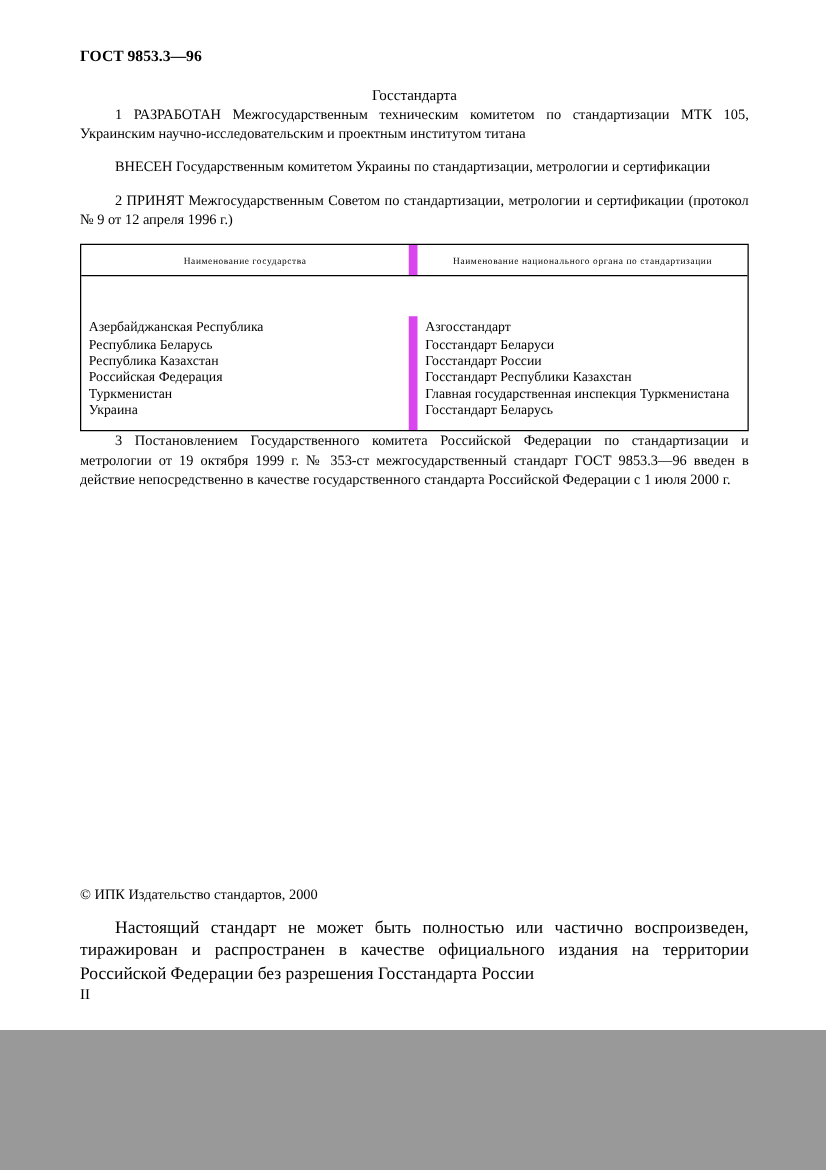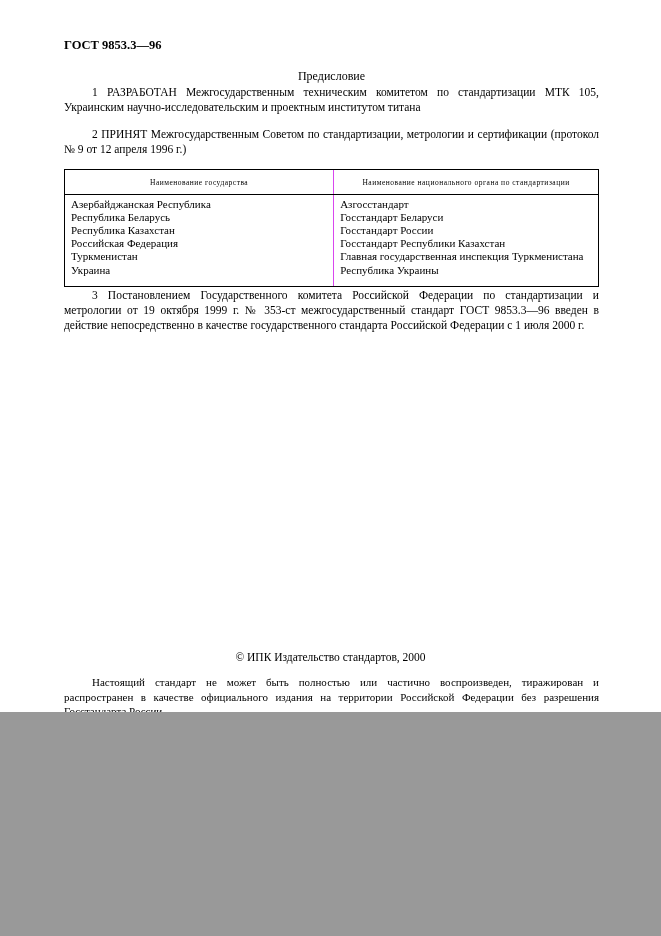--- a/index.html
+++ b/index.html
@@ -1,18 +1,18 @@
 <!DOCTYPE html>
 <html><head>
 <meta charset="utf-8">
 <style>
   html, body { margin: 0; padding: 0; background: #999; }
   .page {
     width: 661px;
-    height: 712px;
+    height: 824px;
     margin: 0 auto;
     background: #ffffff;
     color: #000000;
     font-family: "Liberation Serif", "DejaVu Serif", serif;
     position: relative;
     overflow: hidden;
     box-sizing: border-box;
   }
   .content {
     padding: 38px 62px 0 64px;
@@ -44,68 +44,70 @@
   }
   .vote-table .t-head .cell {
     font-size: 7.5px;
     letter-spacing: 0.5px;
     text-align: center;
     padding: 8px 4px 7px 4px;
     box-sizing: border-box;
   }
   .vote-table .t-body {
     display: flex;
+    margin-top: 32px;
   }
   .vote-table .cell.col1 {
     width: 50.5%;
-    border-right: 1px solid #d946ef;
+    border-right: 7px solid #d946ef;
   }
   .vote-table .cell.col2 {
     width: 49.5%;
   }
   .vote-table .t-body .cell {
     padding: 3px 6px 9px 6px;
     box-sizing: border-box;
   }
   .vote-table .t-body .line {
     line-height: 1.2;
     white-space: nowrap;
   }
   .copyright {
     margin-top: 318px;
-    text-align: center;
+    text-align: left;
     font-size: 11.5px;
     padding-right: 2px;
   }
   .footer-note {
-    font-size: 11px;
+    font-size: 14px;
     line-height: 1.32;
     text-align: justify;
     text-indent: 28px;
     margin-top: 12px;
   }
   .page-number {
     position: absolute;
     left: 64px;
     top: 788px;
     font-size: 12px;
   }
 </style>
 </head>
 <body>
 
 <div class="page">
   <div class="content">
 
     <div class="doc-number">ГОСТ 9853.3—96</div>
 
-    <div class="doc-title">Предисловие</div>
+    <div class="doc-title">Госстандарта</div>
 
     <p class="para">1  РАЗРАБОТАН Межгосударственным техническим комитетом по стандартизации МТК 105, Украинским научно-исследовательским и проектным институтом титана</p>
 
+    <p class="para">ВНЕСЕН Государственным комитетом Украины по стандартизации, метрологии и сертификации</p>
 
     <p class="para">2  ПРИНЯТ Межгосударственным Советом по стандартизации, метрологии и сертификации (протокол № 9 от 12 апреля 1996 г.)</p>
 
 
     <div class="vote-table">
       <div class="t-head">
         <div class="cell col1">Наименование государства</div>
         <div class="cell col2">Наименование национального органа по стандартизации</div>
       </div>
       <div class="t-body">
@@ -116,21 +118,21 @@
           <div class="line">Российская Федерация</div>
           <div class="line">Туркменистан</div>
           <div class="line">Украина</div>
         </div>
         <div class="cell col2">
           <div class="line">Азгосстандарт</div>
           <div class="line">Госстандарт Беларуси</div>
           <div class="line">Госстандарт России</div>
           <div class="line">Госстандарт Республики Казахстан</div>
           <div class="line">Главная государственная инспекция Туркменистана</div>
-          <div class="line">Республика Украины</div>
+          <div class="line">Госстандарт Беларусь</div>
         </div>
       </div>
     </div>
 
     <p class="para">3  Постановлением Государственного комитета Российской Федерации по стандартизации и метрологии от 19 октября 1999 г. № 353-ст межгосударственный стандарт ГОСТ 9853.3—96 введен в действие непосредственно в качестве государственного стандарта Российской Федерации с 1 июля 2000 г.</p>
 
 
     <div class="copyright">© ИПК  Издательство стандартов, 2000</div>
 
     <p class="footer-note">Настоящий стандарт не может быть полностью или частично воспроизведен, тиражирован и распространен в качестве официального издания на территории Российской Федерации без разрешения Госстандарта России</p>

